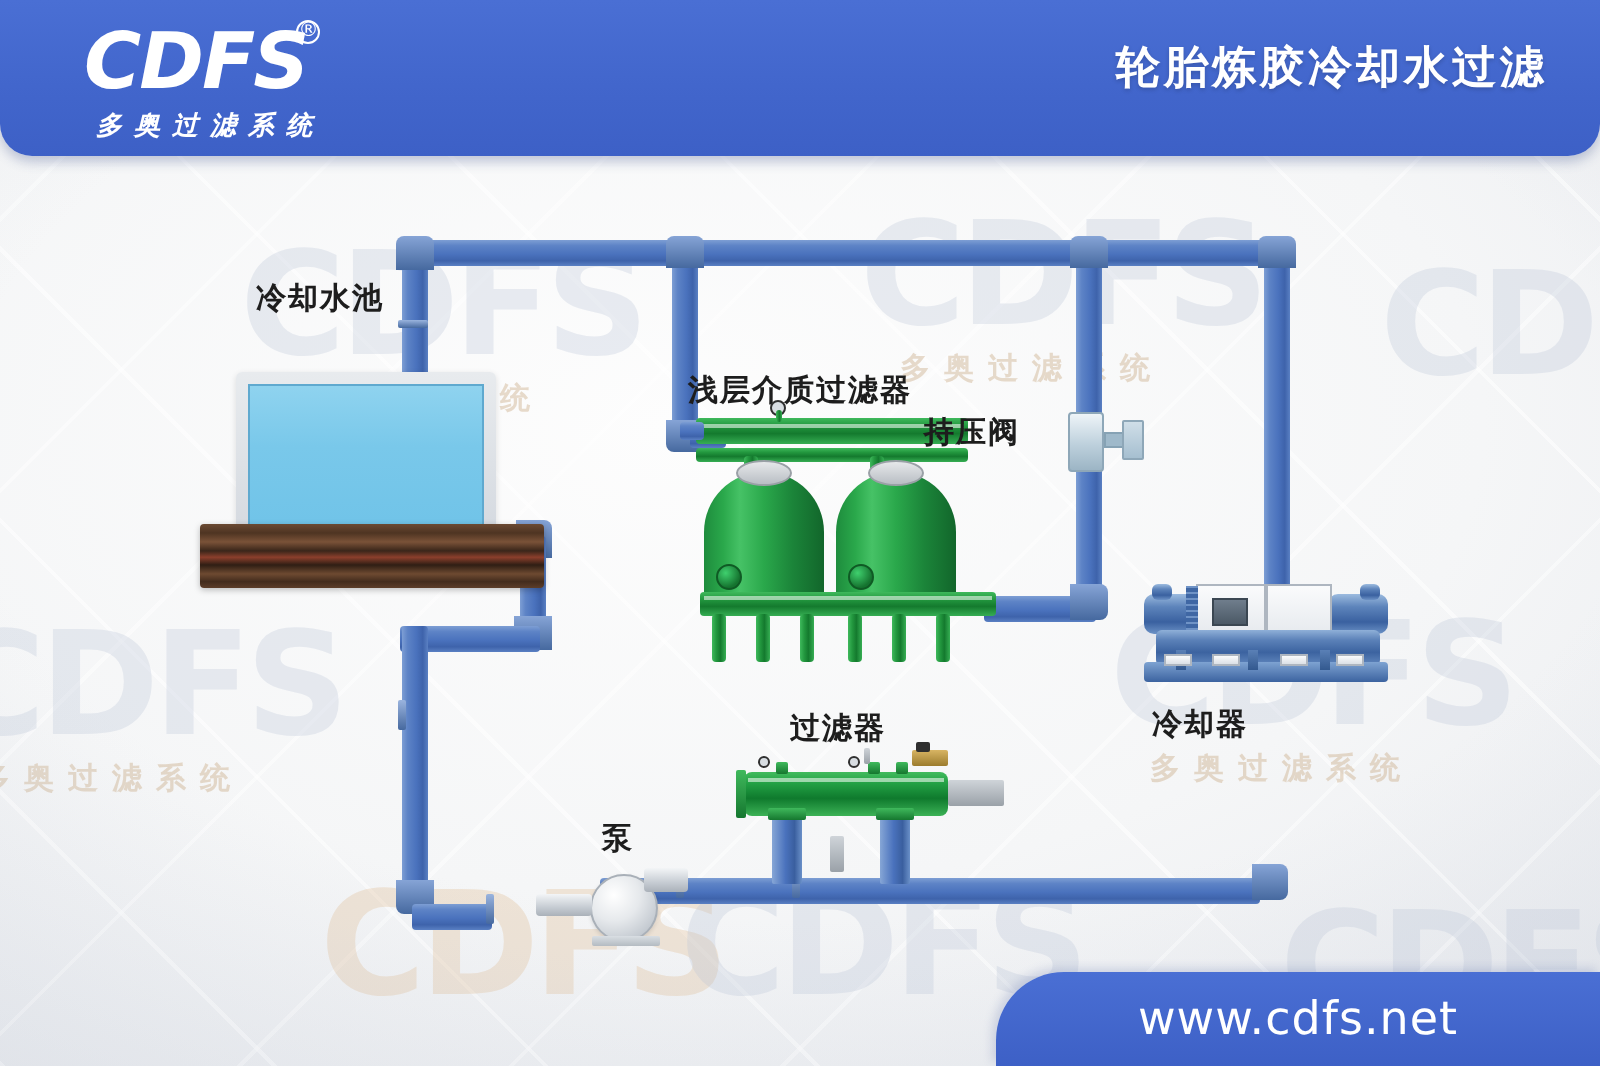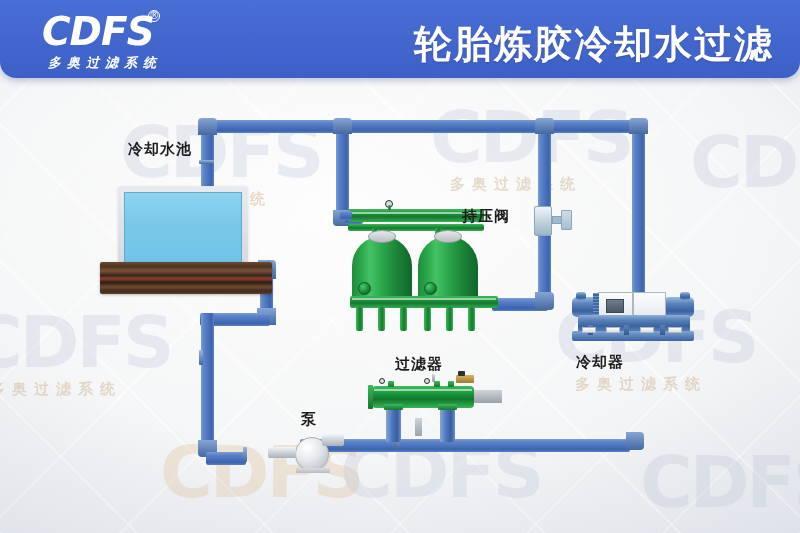--- a/index.html
+++ b/index.html
@@ -44,21 +44,21 @@
   
   .header{
     position:absolute; left:0; top:0; width:800px; height:78px;
     background:linear-gradient(180deg,#4a6fd4 0%,#4266cc 55%,#3d60c6 100%);
     border-bottom-left-radius:16px; border-bottom-right-radius:16px;
     box-shadow:0 3px 6px rgba(60,80,140,.30);
     overflow:hidden;
   }
   .hdr-title{
     position:absolute; right:26px; top:19px;
-    color:#ffffff; font-size:38px; font-weight:bold;
+    color:#ffffff; font-size:22px; font-weight:bold;
     letter-spacing:2px;
     font-family:Liberation Sans, sans-serif;
     text-shadow:0 1px 2px rgba(0,0,0,.18);
     text-align:right;
   }
   
   .logo{ position:absolute; left:42px; top:12px; width:220px; height:58px; }
   .logo-main{
     font-family:"DejaVu Sans", sans-serif;
     font-size:39px; font-weight:bold; font-style:italic;
@@ -354,20 +354,21 @@
   <div class="fv-leg" style="left:440px; top:406px; width:15px; height:36px;"></div>
   <div class="fv-stub" style="left:415px; top:418px; width:7px; height:18px;"></div>
 
   <div class="green-v" style="left:358px; top:392px; width:9px; height:0px;"></div>
 
   <div class="pool-frame" style="left:118px; top:186px; width:130px; height:92px;"></div>
   <div class="pool-water" style="left:124px; top:192px; width:118px; height:78px;"></div>
   <div class="pool-wood" style="left:100px; top:262px; width:172px; height:32px;"></div>
   <div class="lbl" style="left:128px; top:140px;">冷却水池</div>
 
+  <div class="lbl" style="left:344px; top:186px;">浅层介质过滤器</div>
 
   <div class="green-h" style="left:348px; top:209px; width:136px; height:13px;"></div>
   <div class="green-band" style="left:350px; top:212px; width:132px;"></div>
   <div class="green-h" style="left:348px; top:224px; width:136px; height:7px;"></div>
   <div class="gauge" style="left:385px; top:200px;"></div>
   <div class="green-v" style="left:388px; top:205px; width:3px; height:6px;"></div>
 
   <div class="pipe-h" style="left:340px; top:211px; width:12px; height:9px;"></div>
 
   <div class="green-v" style="left:372px; top:228px; width:7px; height:10px;"></div>
@@ -435,14 +436,17 @@
 
   <div class="fv-collar" style="left:384px; top:404px; width:19px; height:6px;"></div>
   <div class="fv-collar" style="left:438px; top:404px; width:19px; height:6px;"></div>
 
   <div class="lbl" style="left:301px; top:410px;">泵</div>
   <div class="pump-vol" style="left:295px; top:437px; width:34px; height:34px;"></div>
   <div class="pump-out" style="left:322px; top:434px; width:22px; height:12px;"></div>
   <div class="pump-base" style="left:296px; top:468px; width:34px; height:5px;"></div>
   <div class="pump-out" style="left:268px; top:447px; width:28px; height:11px;"></div>
 
+  <div class="footer-url">
+    <span>www.cdfs.net</span>
+  </div>
 
 </div>
 
 </body></html>

